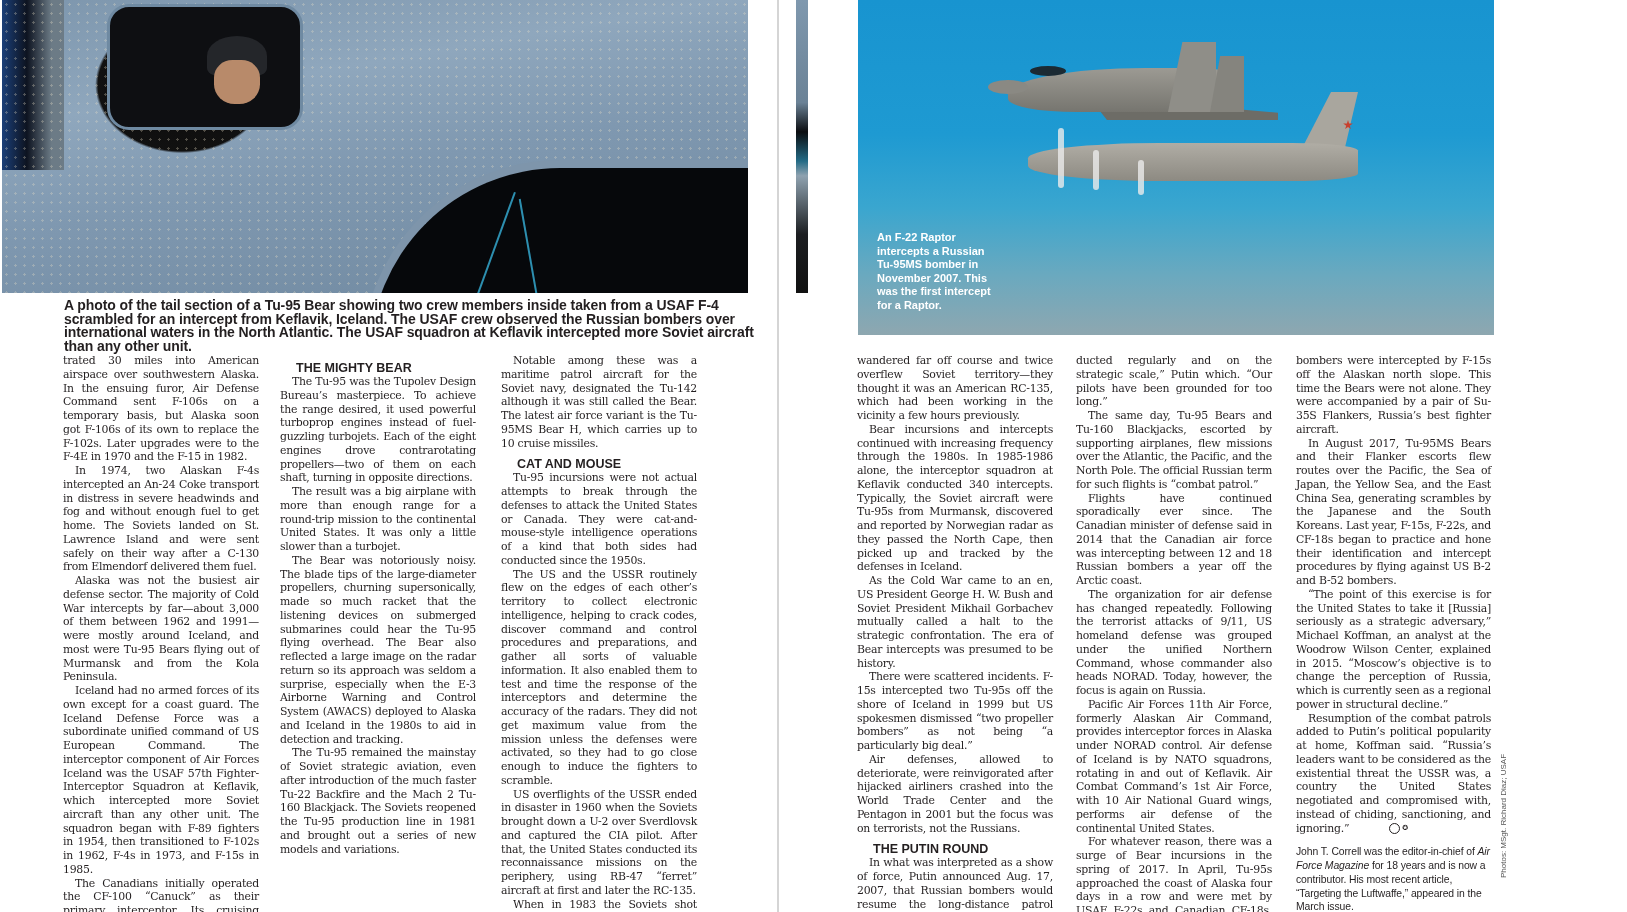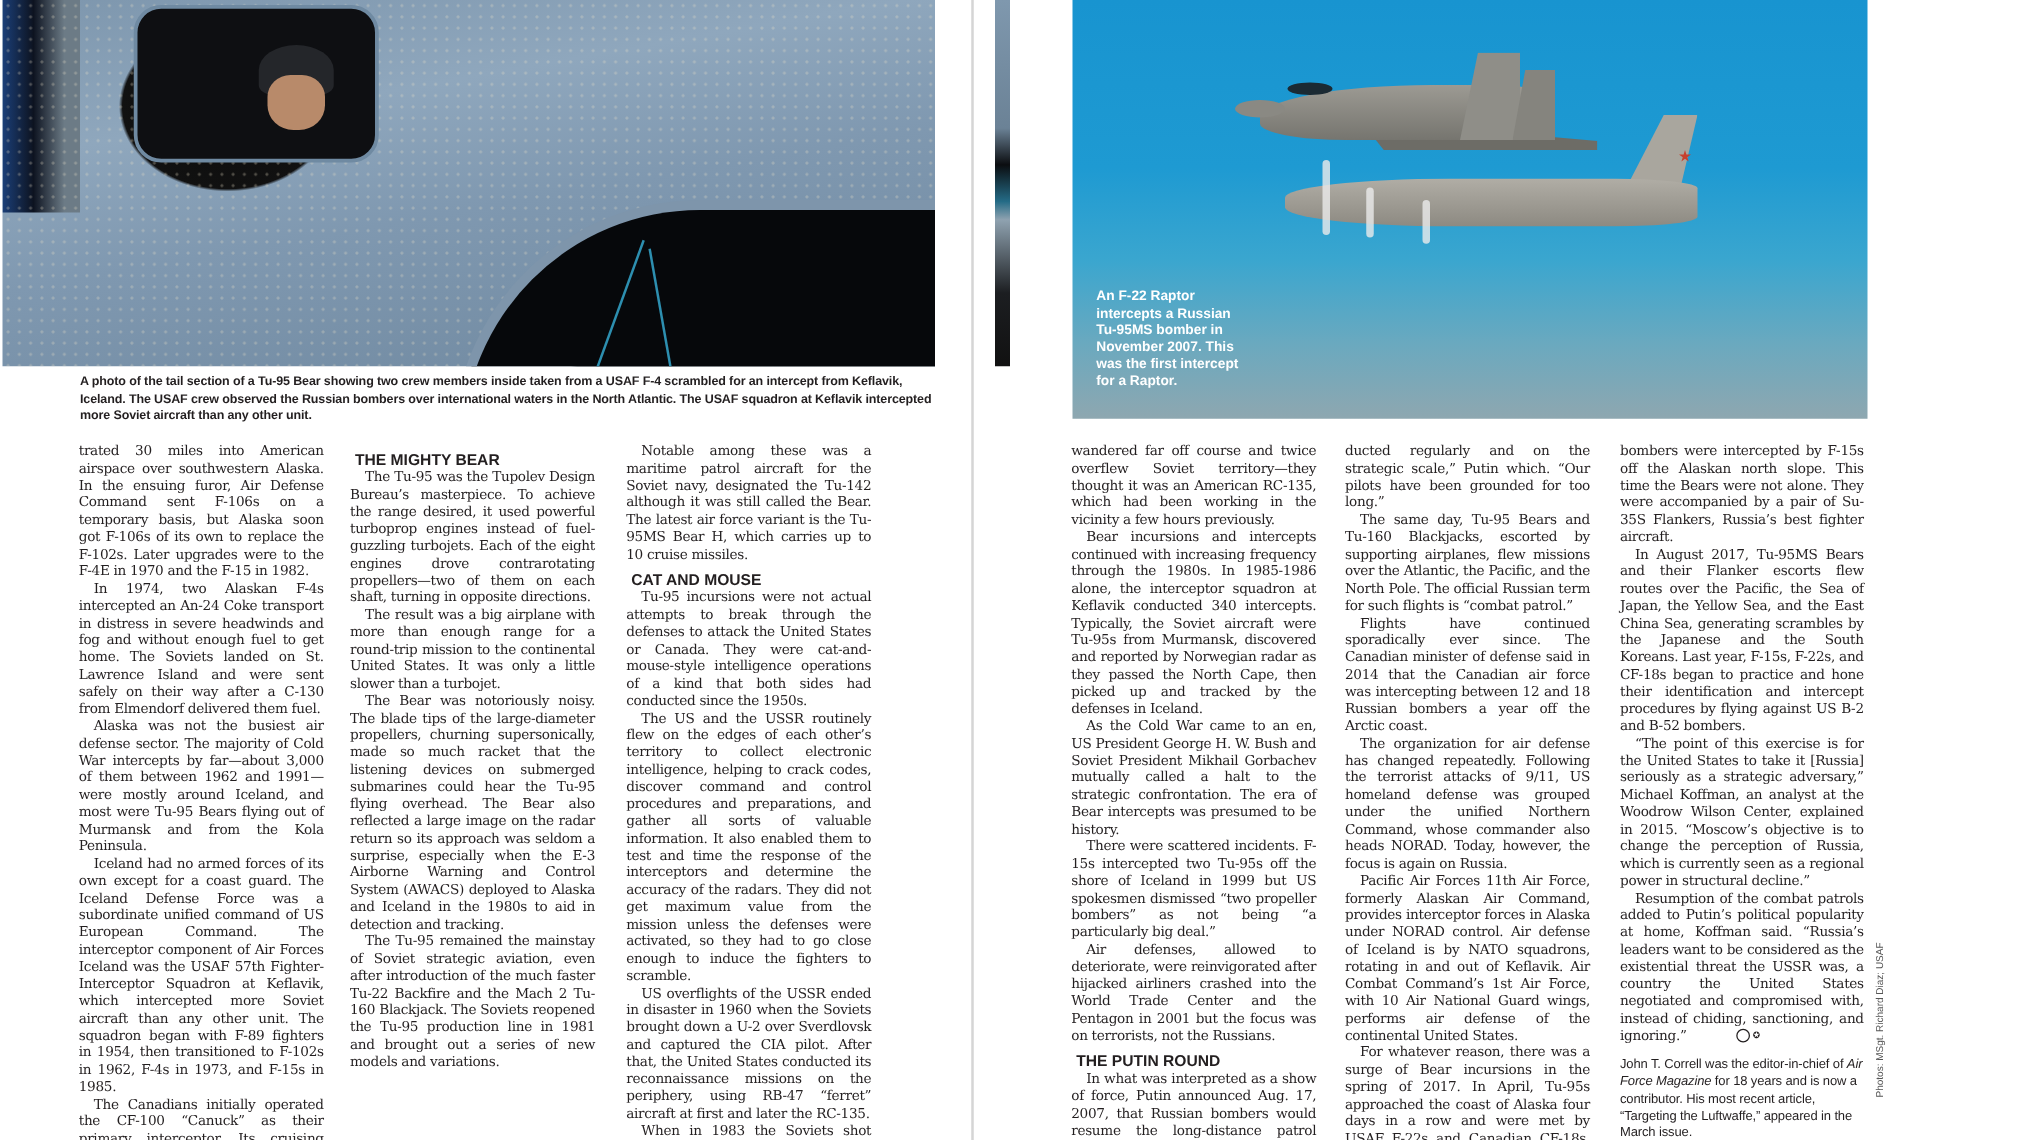--- a/index.html
+++ b/index.html
@@ -29,25 +29,25 @@
   #raptor-nose { left:130px; top:80px; width:40px; height:14px; border-radius:50%; background:#8a8983; }
   #raptor-canopy { left:172px; top:66px; width:36px; height:10px; border-radius:50%; background:#1b2a33; }
   #raptor-tail1 { left:310px; top:42px; width:48px; height:70px; background:#8f8e88; clip-path:polygon(30% 0,100% 0,100% 100%,0 100%); }
   #raptor-tail2 { left:352px; top:56px; width:34px; height:56px; background:#85847e; clip-path:polygon(30% 0,100% 0,100% 100%,0 100%); }
   #raptor-wing { left:230px; top:96px; width:190px; height:24px; background:#6d6c66; clip-path:polygon(0 0,100% 70%,100% 100%,10% 100%); }
   #bear-body { left:170px; top:143px; width:330px; height:38px; border-radius:40% 20% 20% 40%; background:linear-gradient(180deg,#b0ada5,#8d8a82); }
   #bear-tail { left:440px; top:92px; width:60px; height:64px; background:#a9a69e; clip-path:polygon(55% 0,100% 0,75% 100%,0 100%); }
   #bear-star { left:485px; top:120px; width:10px; height:10px; background:#c8402e; clip-path:polygon(50% 0,61% 35%,98% 35%,68% 57%,79% 91%,50% 70%,21% 91%,32% 57%,2% 35%,39% 35%); }
   .prop { position:absolute; width:6px; height:60px; background:rgba(235,235,235,0.8); border-radius:3px; }
   .caption-right { position:absolute; left:877px; top:231px; width:118px; font-family:"Liberation Sans", sans-serif; font-weight:bold; font-size:11px; line-height:13.6px; color:#ffffff; }
-  .caption-left { position:absolute; left:64px; top:299px; width:690px; font-family:"Liberation Sans", sans-serif; font-weight:bold; font-size:10px; line-height:13.6px; color:#231f20; letter-spacing:-0.1px; }
+  .caption-left { position:absolute; left:64px; top:299px; width:690px; font-family:"Liberation Sans", sans-serif; font-weight:bold; font-size:14px; line-height:13.6px; color:#231f20; letter-spacing:-0.1px; }
   .col { position:absolute; top:354px; font-size:10.9px; line-height:13.75px; text-align:justify; letter-spacing:-0.25px; }
   .col p { margin:0; text-indent:12px; }
   .col p.noindent { text-indent:0; }
-  .col h3 { margin:7px 0 0 4px; font-family:"Liberation Sans", sans-serif; font-weight:bold; font-size:12.5px; line-height:14px; letter-spacing:0; color:#231f20; }
+  .col h3 { margin:7px 0 0 16px; font-family:"Liberation Sans", sans-serif; font-weight:bold; font-size:12.5px; line-height:14px; letter-spacing:0; color:#231f20; }
   #col1 { left:63px; width:196px; }
   #col2 { left:280px; width:196px; }
   #col3 { left:501px; width:196px; }
   #col4 { left:857px; width:196px; }
   #col5 { left:1076px; width:196px; }
   #col6 { left:1296px; width:195px; }
   .bio { font-family:"Liberation Sans", sans-serif; font-size:10.4px; line-height:13.8px; text-align:left; letter-spacing:-0.1px; margin-top:10px !important; text-indent:0 !important; }
   .bio b { font-weight:normal; }
   .end-mark { display:inline-block; width:9px; height:9px; border:1.5px solid #231f20; border-radius:50%; font-size:7px; line-height:9px; text-align:center; margin-left:40px; vertical-align:middle; font-family:"DejaVu Sans", sans-serif; }
   .credit { position:absolute; left:1499px; top:878px; transform-origin:0 0; transform:rotate(-90deg); font-family:"Liberation Sans", sans-serif; font-size:8px; color:#555; white-space:nowrap; }

